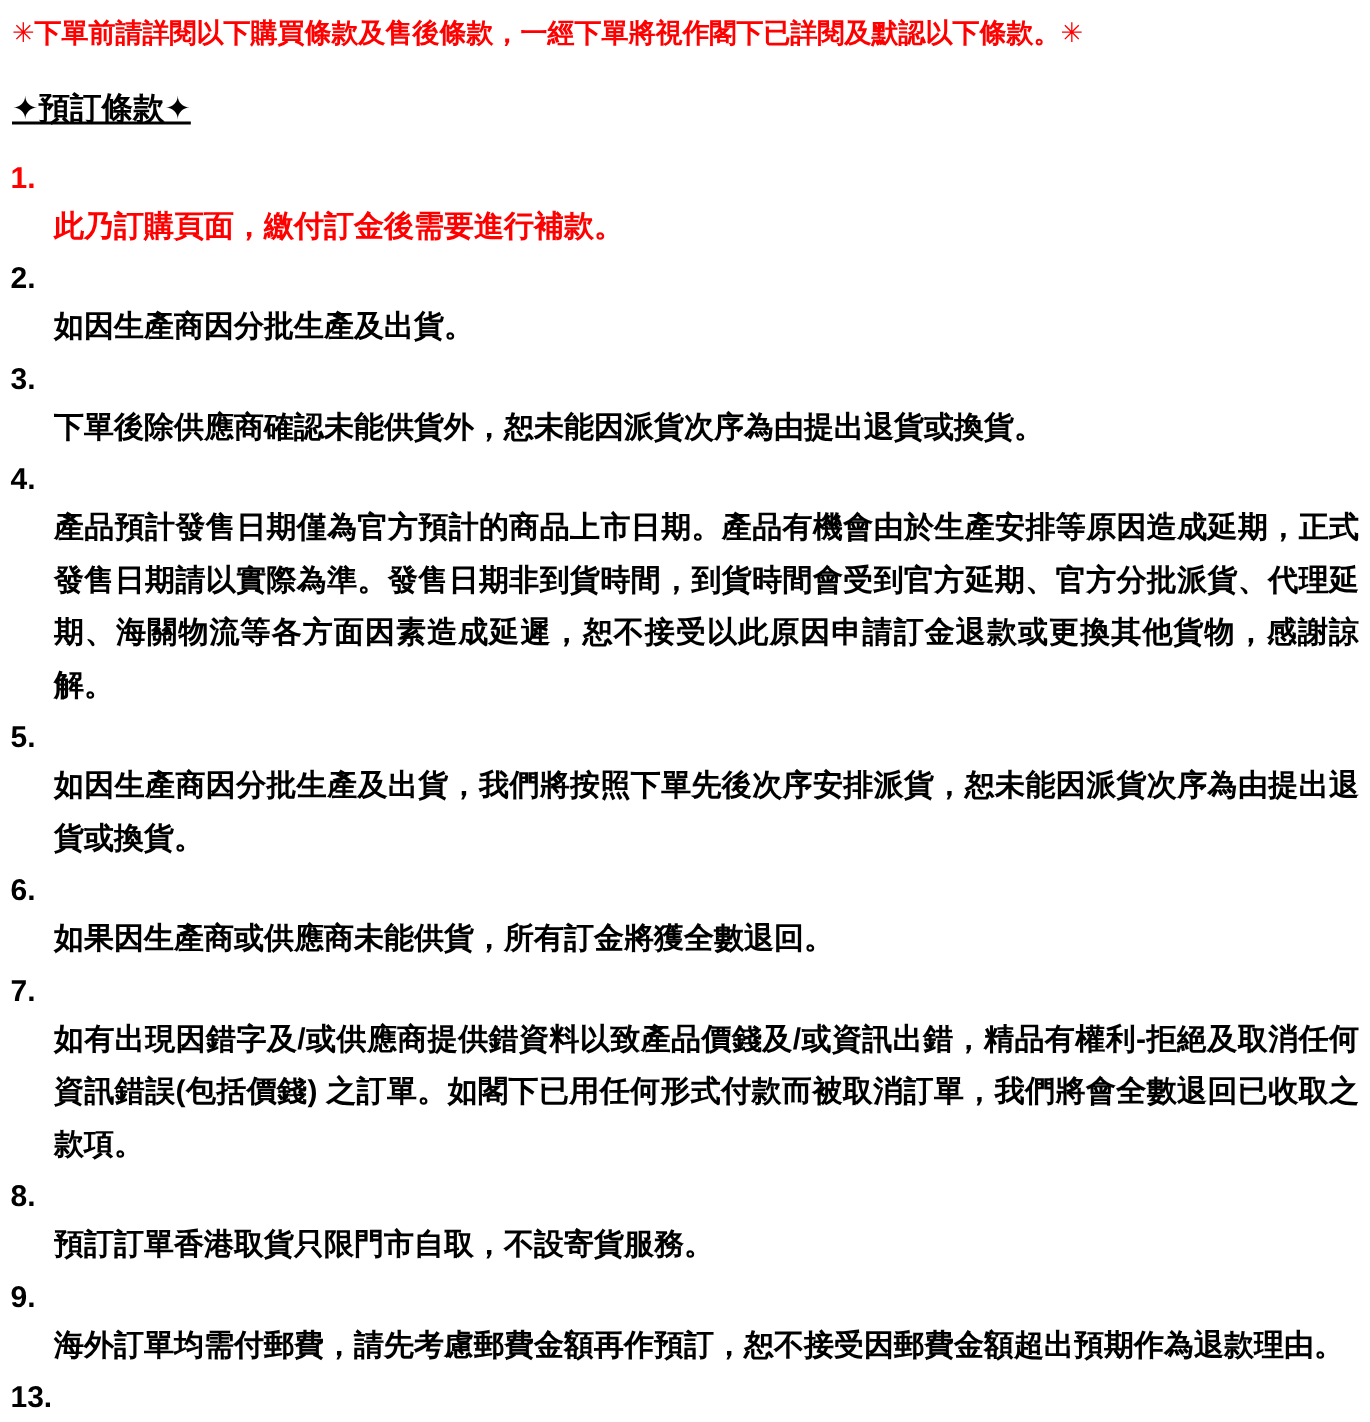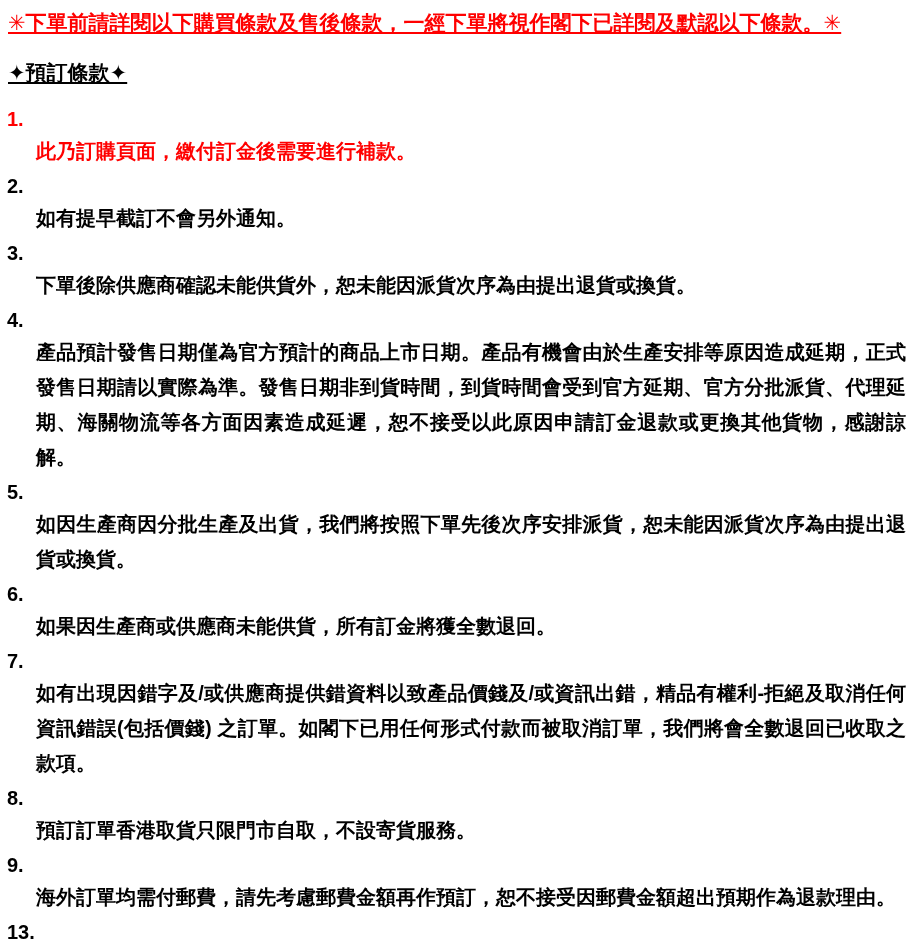--- a/index.html
+++ b/index.html
@@ -13,22 +13,21 @@
     width:913px;
     height:948px;
     background:#ffffff;
     color:var(--body-black);
     font-family:"Liberation Sans","DejaVu Sans",sans-serif;
     font-weight:bold;
     overflow:hidden;
   }
   .notice{
     color:var(--alert-red);
-    text-decoration:underline;
-    font-size:21px;
+    font-size:18px;
     line-height:27px;
     padding:9px 8px 0 8px;
     white-space:nowrap;
   }
   .section-title{
     display:inline-block;
     font-size:21px;
     line-height:27px;
     text-decoration:underline;
     margin:23px 3px 0 8px;
@@ -70,21 +69,21 @@
 
 <div class="section-title">✦預訂條款✦</div>
 
 <div class="terms">
     <div class="term red">
       <span class="term-num">1.</span>
       <div class="term-text"><span>此乃訂購頁面，繳付訂金後需要進行補款。</span></div>
     </div>
     <div class="term">
       <span class="term-num">2.</span>
-      <div class="term-text"><span>如有提早截訂不會另外通知。</span></div>
+      <div class="term-text"><span>如因生產商因分批生產及出貨。</span></div>
     </div>
     <div class="term">
       <span class="term-num">3.</span>
       <div class="term-text"><span>下單後除供應商確認未能供貨外，恕未能因派貨次序為由提出退貨或換貨。</span></div>
     </div>
     <div class="term">
       <span class="term-num">4.</span>
       <div class="term-text"><span>產品預計發售日期僅為官方預計的商品上市日期。產品有機會由於生產安排等原因造成延期，正式發售日期請以實際為準。發售日期非到貨時間，到貨時間會受到官方延期、官方分批派貨、代理延期、海關物流等各方面因素造成延遲，恕不接受以此原因申請訂金退款或更換其他貨物，感謝諒解。</span></div>
     </div>
     <div class="term">

